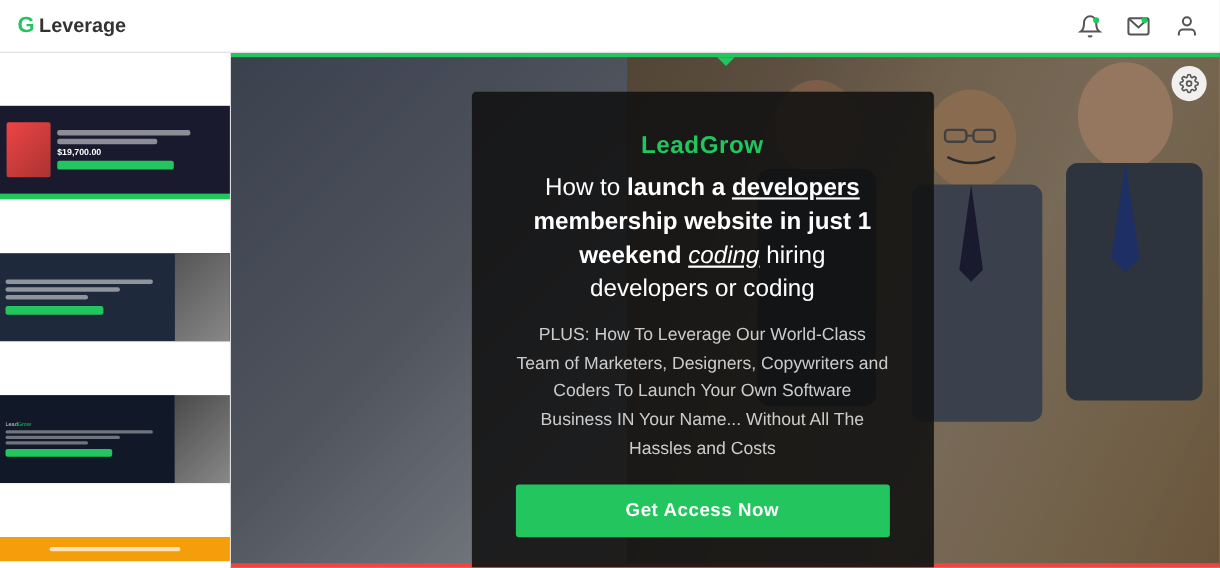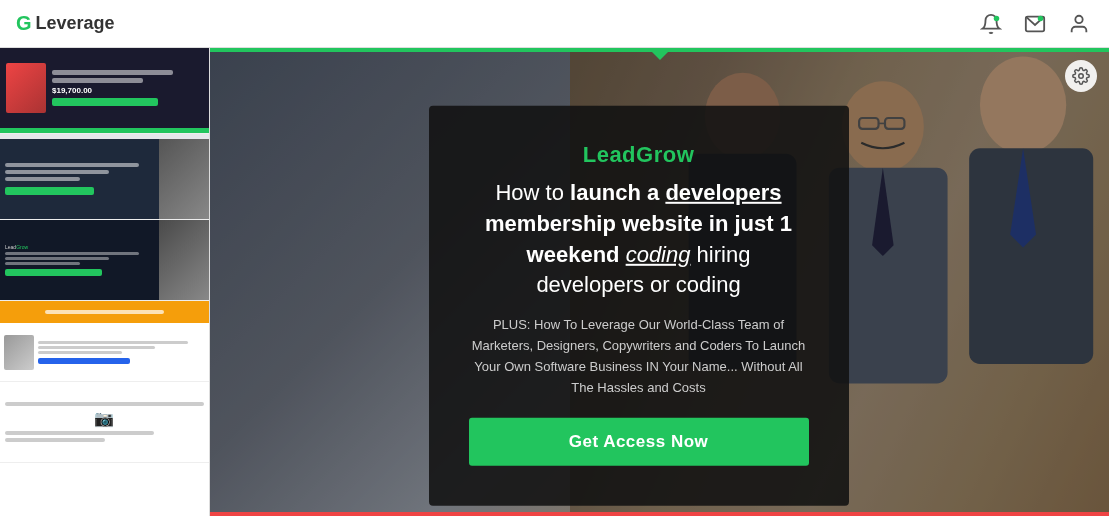--- a/index.html
+++ b/index.html
@@ -80,20 +80,21 @@
     .sidebar-thumbnails {
       display: flex;
       flex-direction: column;
       gap: 0;
       overflow-y: auto;
     }
     .thumb-item {
       border-bottom: 1px solid #eee;
       cursor: pointer;
       position: relative;
+      margin-top: 48px;
     }
     .thumb-canvas {
       width: 100%;
       height: 80px;
       overflow: hidden;
       position: relative;
     }
 
     
     .t1 { background: #1a1a2e; display: flex; align-items: center; justify-content: center; }
@@ -273,21 +274,21 @@
       font-weight: 900;
     }
     .card-headline u {
       text-decoration: underline;
     }
     .card-headline em {
       font-style: italic;
       text-decoration: underline;
     }
     .card-body-text {
-      font-size: 13px;
+      font-size: 16px;
       color: #ccc;
       line-height: 1.6;
       margin-bottom: 20px;
     }
     .cta-btn {
       display: block;
       width: 100%;
       background: #22c55e;
       color: #fff;
       font-size: 17px;

